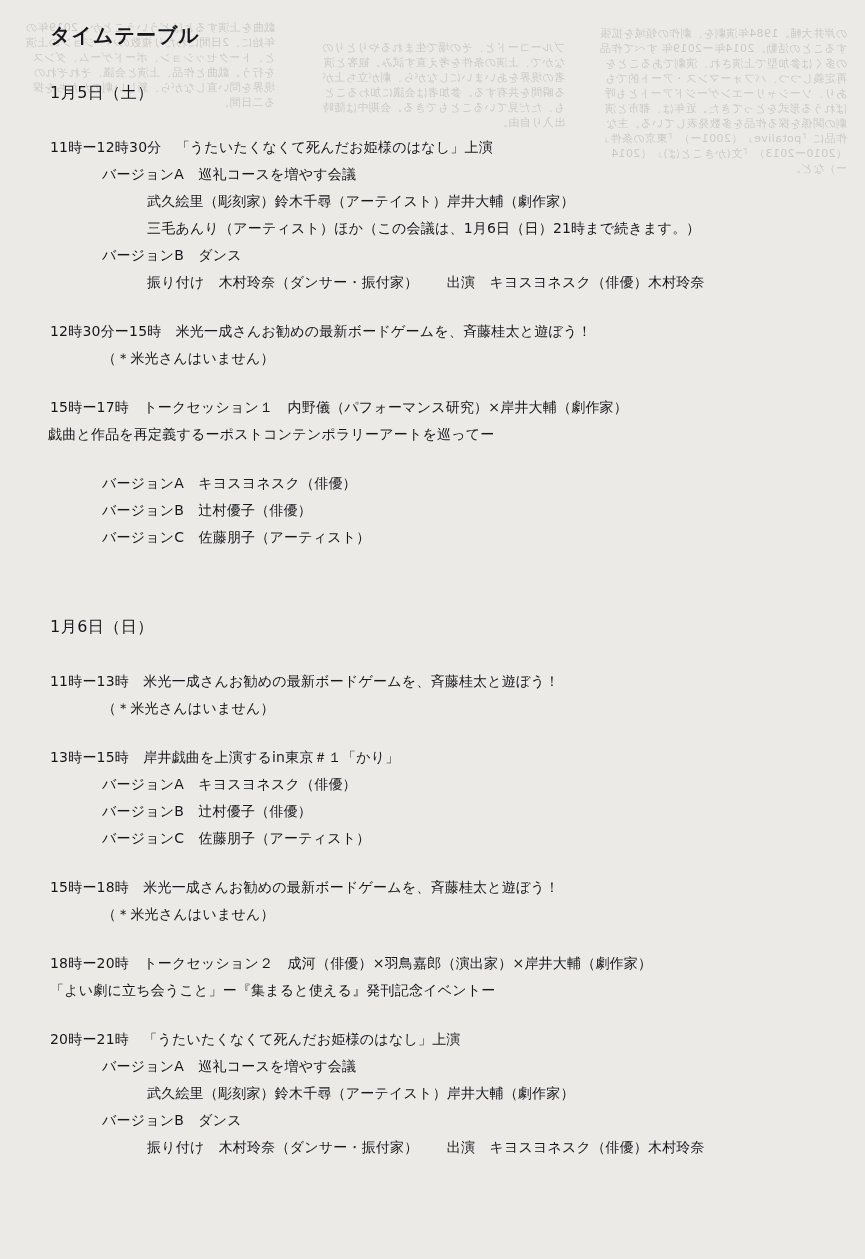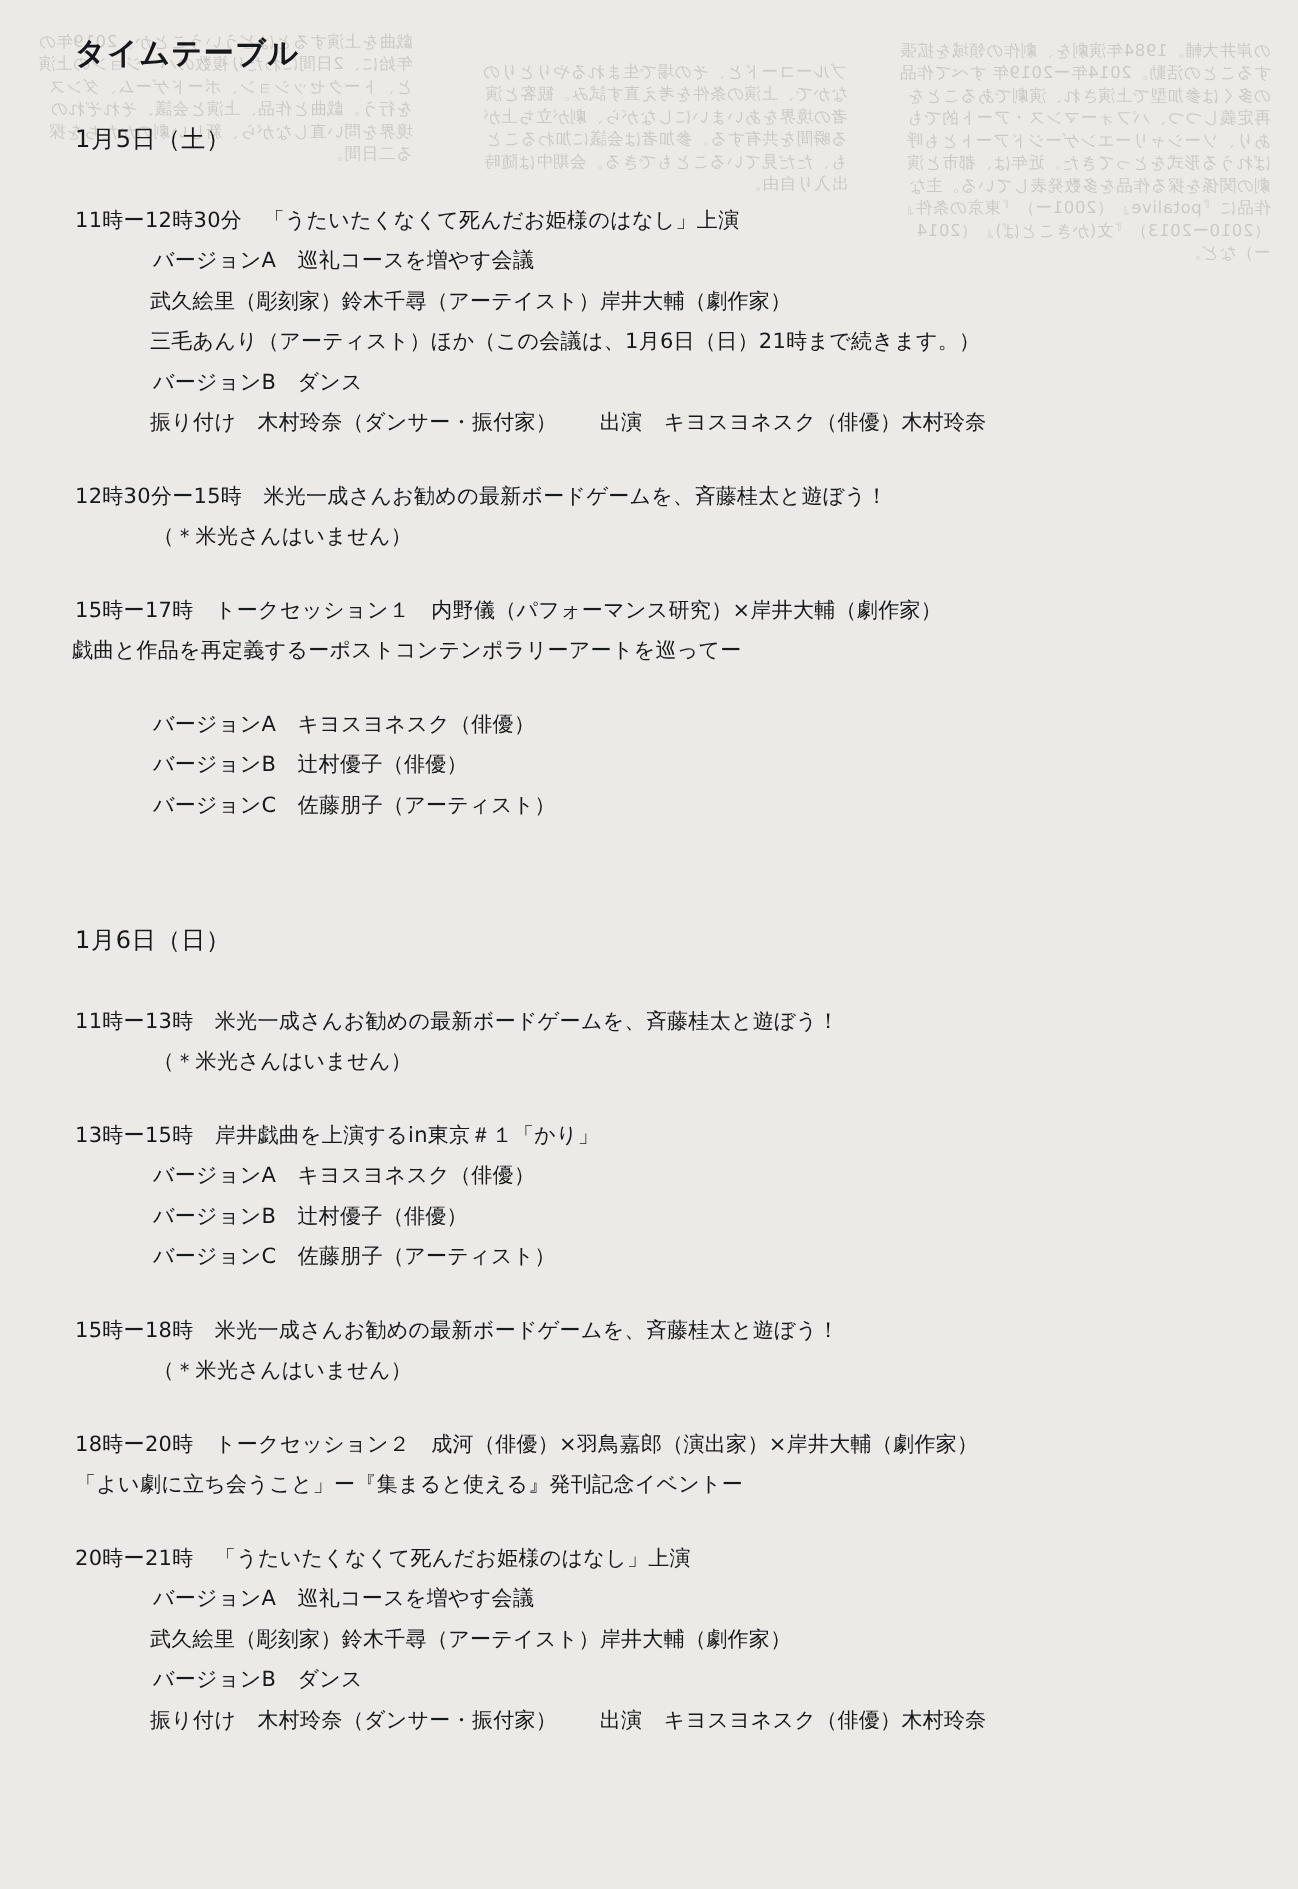--- a/index.html
+++ b/index.html
@@ -64,21 +64,21 @@
   }
   .line {
     font-size: 14px;
     line-height: 27px;
     letter-spacing: .2px;
     white-space: pre-wrap;
     margin: 0;
   }
   .ind0 { margin-left: 2px; }
   .ind1 { margin-left: 54px; }
-  .ind2 { margin-left: 52px; }
+  .ind2 { margin-left: 99px; }
   .ind3 { }
   .gap-big { height: 44px; }
 </style>
 </head>
 <body>
 
 <div id="bleed" aria-hidden="true">
   <div class="col c1">の岸井大輔。1984年演劇を、劇作の領域を拡張することの活動。2014年ー2019年 すべて作品の多くは参加型で上演され、演劇であることを再定義しつつ、パフォーマンス・アート的でもあり、ソーシャリーエンゲージドアートとも呼ばれうる形式をとってきた。近年は、都市と演劇の関係を探る作品を多数発表している。主な作品に『potalive』（2001ー）『東京の条件』（2010ー2013）『文(かきことば)』（2014ー）など。</div>
   <div class="col c2">ブルーコードと、その場で生まれるやりとりのなかで、上演の条件を考え直す試み。観客と演者の境界をあいまいにしながら、劇が立ち上がる瞬間を共有する。参加者は会議に加わることも、ただ見ていることもできる。会期中は随時出入り自由。</div>
   <div class="col c3">戯曲を上演するとはどういうことか。2019年の年始に、2日間にわたり複数のバージョンの上演と、トークセッション、ボードゲーム、ダンスを行う。戯曲と作品、上演と会議、それぞれの境界を問い直しながら、新しい劇のかたちを探る二日間。</div>

